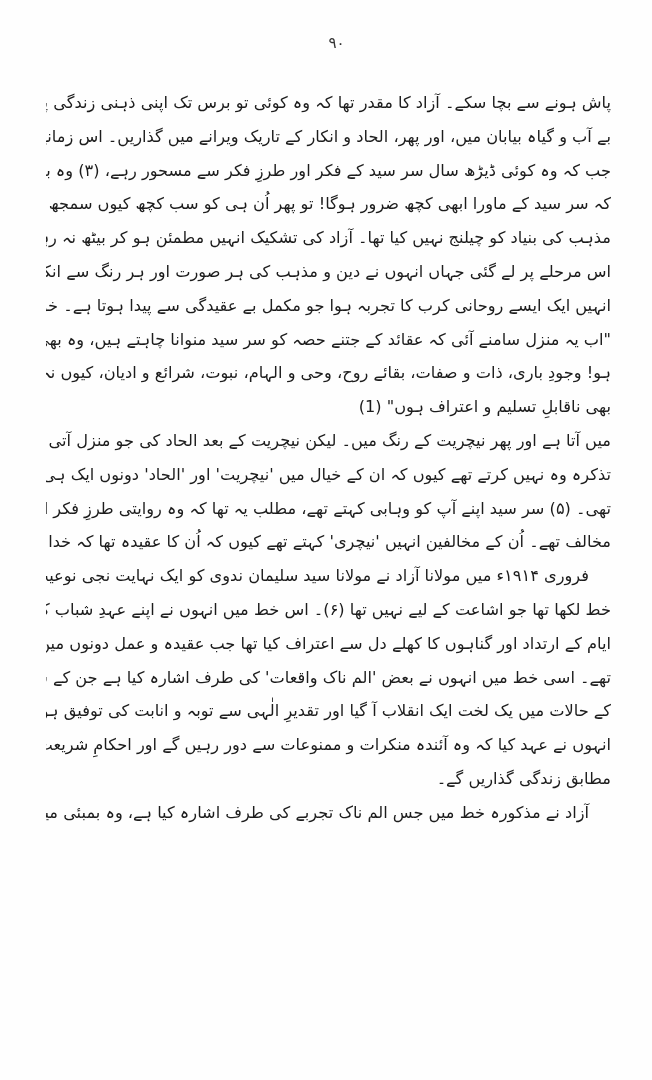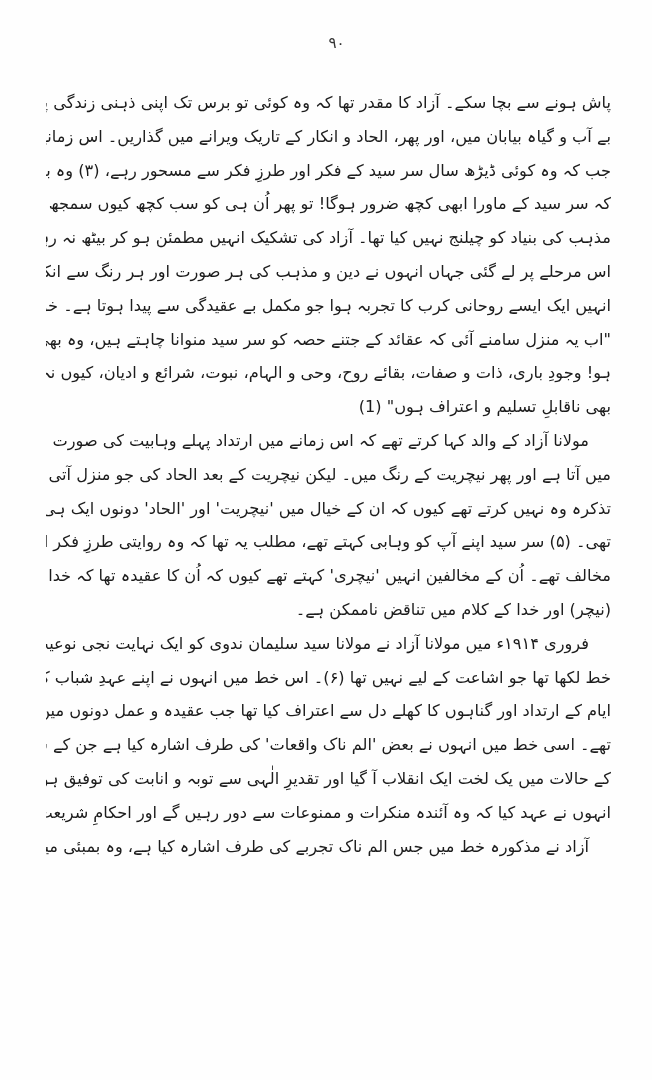--- a/index.html
+++ b/index.html
@@ -63,27 +63,26 @@
       <div class="line">پاش ہونے سے بچا سکے۔ آزاد کا مقدر تھا کہ وہ کوئی تو برس تک اپنی ذہنی زندگی پہلے تشکیک کے</div>
       <div class="line">بے آب و گیاہ بیابان میں، اور پھر، الحاد و انکار کے تاریک ویرانے میں گذاریں۔ اس زمانے میں،</div>
       <div class="line">جب کہ وہ کوئی ڈیڑھ سال سر سید کے فکر اور طرزِ فکر سے مسحور رہے، (۳) وہ برابر یہ کہتے رہے</div>
       <div class="line">کہ سر سید کے ماورا ابھی کچھ ضرور ہوگا! تو پھر اُن ہی کو سب کچھ کیوں سمجھ لیا جائے؟ سر سید نے</div>
       <div class="line">مذہب کی بنیاد کو چیلنج نہیں کیا تھا۔ آزاد کی تشکیک انہیں مطمئن ہو کر بیٹھ نہ رہنے والی تلاش کے</div>
       <div class="line">اس مرحلے پر لے گئی جہاں انہوں نے دین و مذہب کی ہر صورت اور ہر رنگ سے انکار کر دیا اور</div>
       <div class="line">انہیں ایک ایسے روحانی کرب کا تجربہ ہوا جو مکمل بے عقیدگی سے پیدا ہوتا ہے۔ خود کہتے ہیں کہ</div>
       <div class="line">"اب یہ منزل سامنے آئی کہ عقائد کے جتنے حصہ کو سر سید منوانا چاہتے ہیں، وہ بھی وہم و خیال نہ</div>
       <div class="line">ہو! وجودِ باری، ذات و صفات، بقائے روح، وحی و الہام، نبوت، شرائع و ادیان، کیوں نہ یہ سب</div>
       <div class="line last">بھی ناقابلِ تسلیم و اعتراف ہوں" (1)</div>
-      <div class="line indent last">مولانا آزاد کے والد کہا کرتے تھے کہ اس زمانے میں ارتداد پہلے وہابیت کی صورت</div>
       <div class="line">میں آتا ہے اور پھر نیچریت کے رنگ میں۔ لیکن نیچریت کے بعد الحاد کی جو منزل آتی ہے اس کا</div>
       <div class="line">تذکرہ وہ نہیں کرتے تھے کیوں کہ ان کے خیال میں 'نیچریت' اور 'الحاد' دونوں ایک ہی چیز</div>
       <div class="line">تھی۔ (۵) سر سید اپنے آپ کو وہابی کہتے تھے، مطلب یہ تھا کہ وہ روایتی طرزِ فکر اور تقلید کے</div>
       <div class="line">مخالف تھے۔ اُن کے مخالفین انہیں 'نیچری' کہتے تھے کیوں کہ اُن کا عقیدہ تھا کہ خدا کے کام</div>
-      <div class="line last">(نیچر) اور خدا کے کلام میں تناقض ناممکن ہے۔</div>
       <div class="line indent last">فروری ۱۹۱۴ء میں مولانا آزاد نے مولانا سید سلیمان ندوی کو ایک نہایت نجی نوعیت کا</div>
       <div class="line">خط لکھا تھا جو اشاعت کے لیے نہیں تھا (۶)۔ اس خط میں انہوں نے اپنے عہدِ شباب کے ابتدائی</div>
       <div class="line">ایام کے ارتداد اور گناہوں کا کھلے دل سے اعتراف کیا تھا جب عقیدہ و عمل دونوں میں وہ آزاد رو</div>
       <div class="line">تھے۔ اسی خط میں انہوں نے بعض 'الم ناک واقعات' کی طرف اشارہ کیا ہے جن کے سبب ان</div>
       <div class="line">کے حالات میں یک لخت ایک انقلاب آ گیا اور تقدیرِ الٰہی سے توبہ و انابت کی توفیق ہوئی تو</div>
       <div class="line">انہوں نے عہد کیا کہ وہ آئندہ منکرات و ممنوعات سے دور رہیں گے اور احکامِ شریعت کے</div>
+      <div class="line last">مطابق زندگی گذاریں گے۔</div>
       <div class="line indent last">آزاد نے مذکورہ خط میں جس الم ناک تجربے کی طرف اشارہ کیا ہے، وہ بمبئی میں غالباً</div>
     </div>
 </div>
 
 </body></html>

